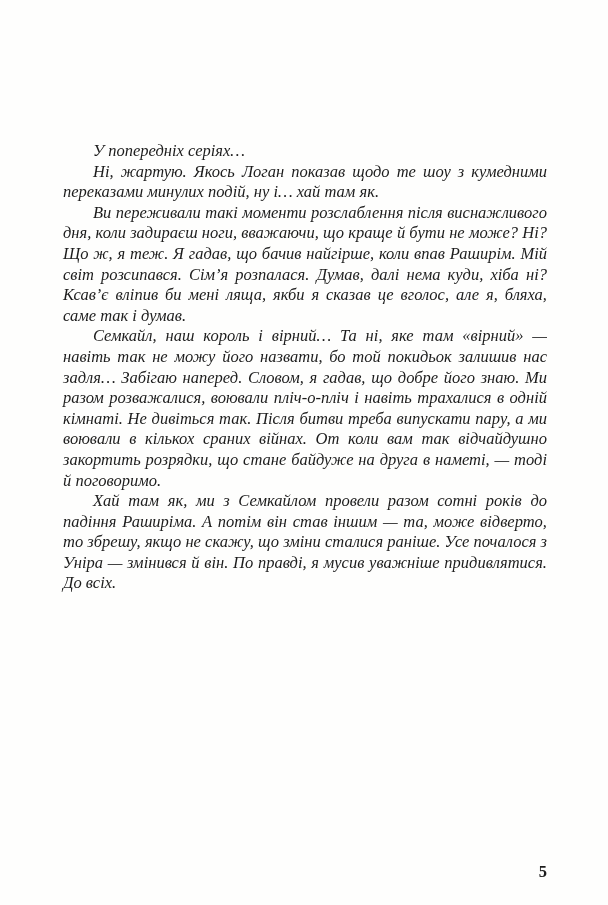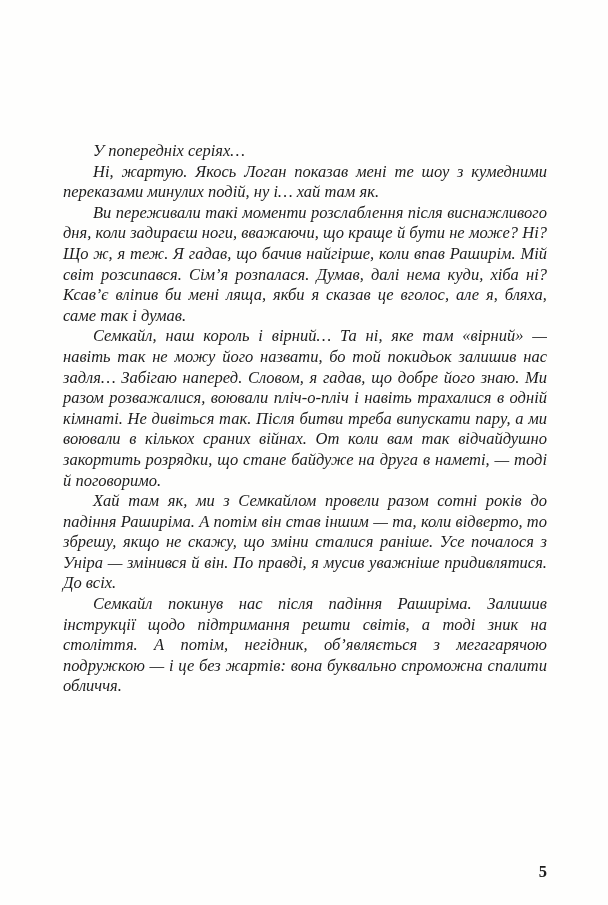--- a/index.html
+++ b/index.html
@@ -42,20 +42,19 @@
     font-size: 16.5px;
     color: #1c1c1c;
   }
 </style>
 </head>
 <body>
 
 <div class="page">
   <div class="text-block">
     <p>У попередніх серіях…</p>
-    <p>Ні, жартую. Якось Логан показав мені те шоу з кумедними переказами минулих подій, ну і… хай там як.</p>
+    <p>Ні, жартую. Якось Логан показав щодо те шоу з кумедними переказами минулих подій, ну і… хай там як.</p>
     <p>Ви переживали такі моменти розслаблення після виснажливого дня, коли задираєш ноги, вважаючи, що краще й бути не може? Ні? Що ж, я теж. Я гадав, що бачив найгірше, коли впав Раширім. Мій світ розсипався. Сім’я розпалася. Думав, далі нема куди, хіба ні? Ксав’є вліпив би мені ляща, якби я сказав це вголос, але я, бляха, саме так і думав.</p>
     <p>Семкайл, наш король і вірний… Та ні, яке там «вірний» — навіть так не можу його назвати, бо той покидьок залишив нас задля… Забігаю наперед. Словом, я гадав, що добре його знаю. Ми разом розважалися, воювали пліч-о-пліч і навіть трахалися в одній кімнаті. Не дивіться так. Після битви треба випускати пару, а ми воювали в кількох сраних війнах. От коли вам так відчайдушно закортить розрядки, що стане байдуже на друга в наметі, — тоді й поговоримо.</p>
-    <p>Хай там як, ми з Семкайлом провели разом сотні років до падіння Раширіма. А потім він став іншим — та, коли відверто, то збрешу, якщо не скажу, що зміни сталися раніше. Усе почалося з Уніра — змінився й він. По правді, я мусив уважніше придивлятися. До всіх.</p>
-    <p>Семкайл покинув нас після падіння Раширіма. Залишив інструкції щодо підтримання решти світів, а тоді зник на століття. А потім, негідник, об’являється з мегагарячою подружкою — і це без жартів: вона буквально спроможна спалити обличчя.</p>
+    <p>Хай там як, ми з Семкайлом провели разом сотні років до падіння Раширіма. А потім він став іншим — та, може відверто, то збрешу, якщо не скажу, що зміни сталися раніше. Усе почалося з Уніра — змінився й він. По правді, я мусив уважніше придивлятися. До всіх.</p>
   </div>
   <div class="page-number">5</div>
 </div>
 
 </body></html>

